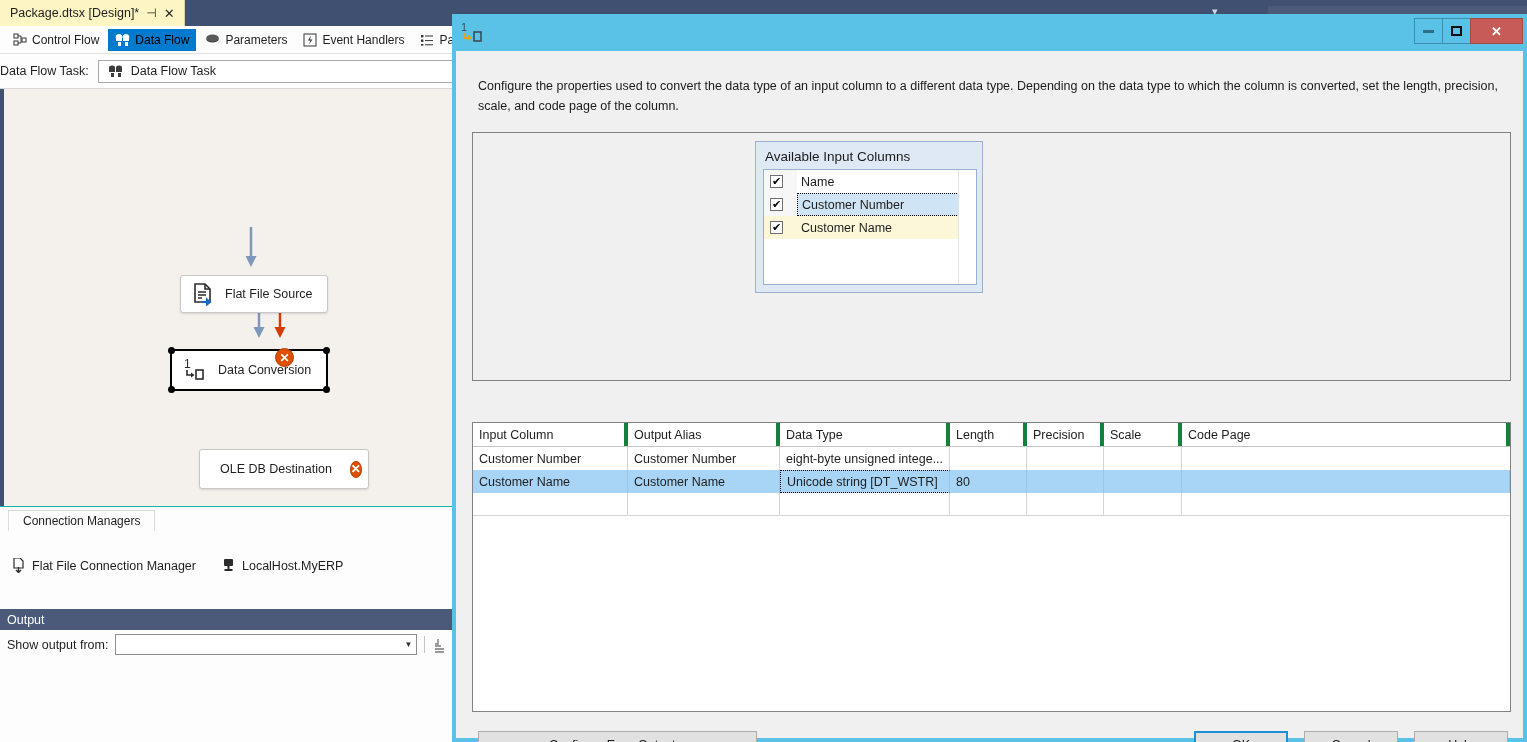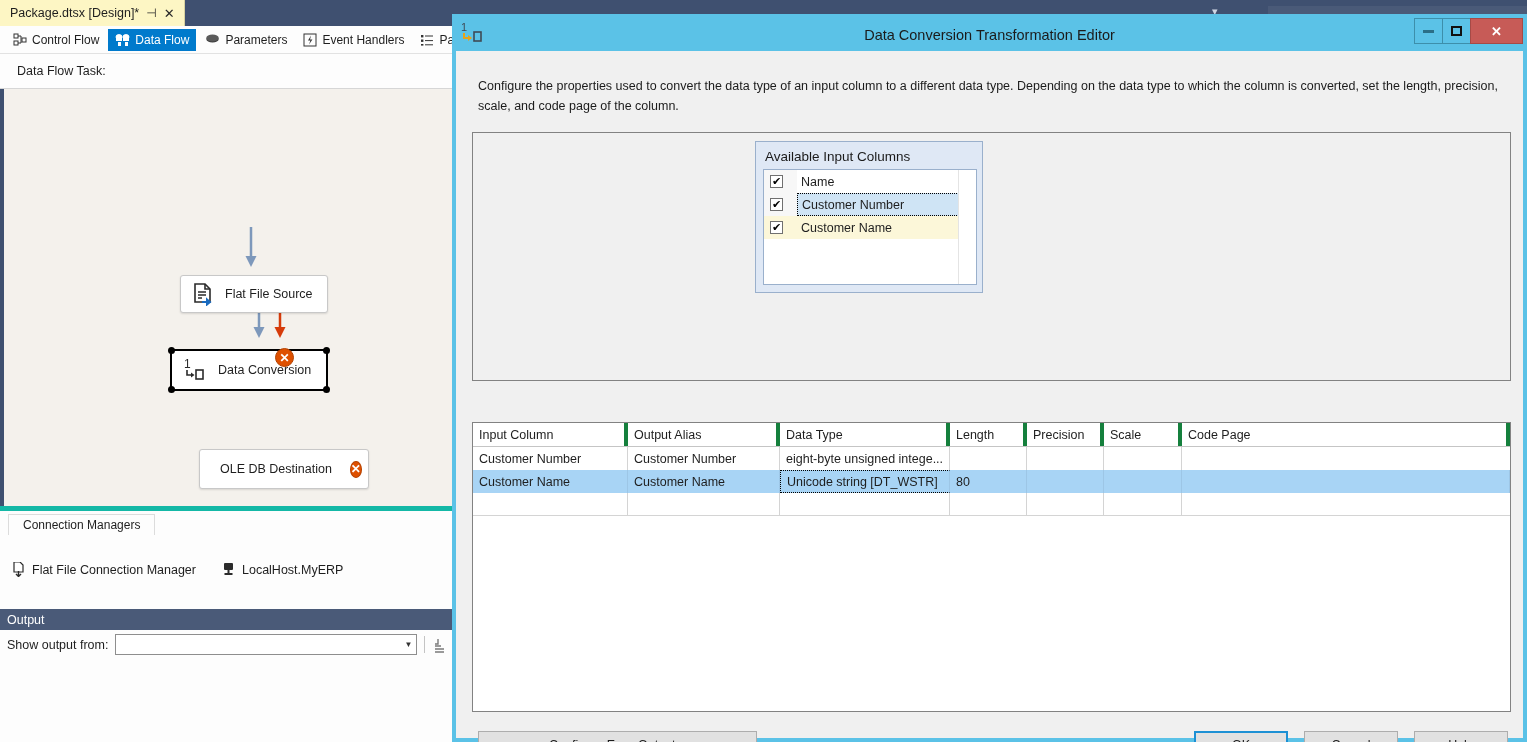--- a/index.html
+++ b/index.html
@@ -51,26 +51,26 @@
     position: absolute; left: 0; top: 26px; width: 460px; height: 28px;
     background: #fdfdfd; display: flex; align-items: center;
     padding-left: 6px; gap: 2px; overflow: hidden;
     border-bottom: 1px solid #e2e2e2;
   }
   .dtab {
     display: flex; align-items: center; gap: 5px;
     height: 22px; padding: 0 7px; font-size: 12px; color: #1e1e1e;
     white-space: nowrap;
   }
-  .dtab.active { background: #007acc; color: #ffffff; }
+  .dtab.active { background: #007acc; color: #000000; }
 
   
   #dft-row {
     position: absolute; left: 0; top: 54px; width: 460px; height: 35px;
-    background: #fdfdfd; display: flex; align-items: center; padding-left: 17px;
+    background: #fdfdfd; display: flex; align-items: center; 
     border-bottom: 1px solid #d6d6d6;
   }
   #dft-label { font-size: 12.5px; margin-right: 9px; }
   #dft-combo {
     flex: 1; height: 23px; margin-right: 0;
     background: #fff; border: 1px solid #a9a9a9;
     display: flex; align-items: center; gap: 8px; padding-left: 9px;
     font-size: 12.5px;
   }
 
@@ -92,21 +92,21 @@
   .err-badge {
     width: 17px; height: 17px; border-radius: 50%;
     background: #de5000; color: #fff; font-size: 12px; font-weight: bold;
     display: flex; align-items: center; justify-content: center;
     line-height: 1; border: 1px solid #b54200;
   }
 
   
   #cm-pane {
     position: absolute; left: 0; top: 506px; width: 460px; height: 101px;
-    background: #fdfdfd; border-top: 5px solid #14b8a6;
+    background: #fdfdfd; border-top: 1px solid #14b8a6;
   }
   #cm-tab {
     position: absolute; left: 8px; top: 3px; height: 21px;
     border: 1px solid #dcdcdc; border-bottom: none; background: #fdfdfd;
     padding: 0 14px; display: flex; align-items: center; font-size: 12px;
   }
   #cm-list { position: absolute; left: 0; top: 26px; right: 0; height: 40px;
     display: flex; align-items: flex-end; gap: 26px; padding-left: 12px; font-size: 12.5px; }
   .cm-item { display: flex; align-items: center; gap: 7px; }
 
@@ -301,20 +301,31 @@
         <rect x="1" y="6.5" width="2.4" height="2.4" fill="#333"></rect>
         <rect x="1" y="11" width="2.4" height="1.6" fill="#333"></rect>
         <path d="M5 3 h8 M5 7.6 h8 M5 11.8 h8" stroke="#333" fill="none"></path>
       </svg>
       <span>Package E</span>
     </div>
   </div>
 
   <div id="dft-row">
     <span id="dft-label">Data Flow Task:</span>
+    <div id="dft-combo">
+      <svg width="15" height="14" viewBox="0 0 15 14">
+        <ellipse cx="4" cy="4" rx="3" ry="2.4" fill="#3c3c3c"></ellipse>
+        <rect x="1" y="4" width="6" height="4" fill="#3c3c3c"></rect>
+        <ellipse cx="11" cy="4" rx="3" ry="2.4" fill="#3c3c3c"></ellipse>
+        <rect x="8" y="4" width="6" height="4" fill="#3c3c3c"></rect>
+        <rect x="3" y="9" width="3" height="4" fill="#3c3c3c"></rect>
+        <rect x="10" y="9" width="3" height="4" fill="#3c3c3c"></rect>
+      </svg>
+      <span>Data Flow Task</span>
+    </div>
   </div>
 
   <div id="canvas">
 
     <svg width="460" height="417" style="position:absolute;left:0;top:0;">
       <line x1="247" y1="138" x2="247" y2="168" stroke="#7d98bb" stroke-width="2.5"></line>
       <path d="M247 178 l-5.5 -11 h11 z" fill="#7d98bb"></path>
       <line x1="255" y1="215" x2="255" y2="240" stroke="#7d98bb" stroke-width="2.5"></line>
       <path d="M255 249 l-5.5 -11 h11 z" fill="#7d98bb"></path>
       <circle cx="255" cy="212" r="4" fill="#7d98bb" stroke="#2f4868"></circle>
@@ -401,21 +412,20 @@
 </div>
 
 <div id="dialog">
   <div id="dlg-titlebar">
     <svg id="dlg-icon" viewBox="0 0 26 26">
       <text x="1" y="11" font-size="11" font-family="Liberation Sans, sans-serif" fill="#3f4a56">1</text>
       <path d="M4 13 v5 h6" fill="none" stroke="#e8a317" stroke-width="2"></path>
       <path d="M8 15 l4 3 l-4 3 z" fill="#e8a317"></path>
       <rect x="14" y="12" width="7" height="9" fill="none" stroke="#3f4a56" stroke-width="1.6"></rect>
     </svg>
-    <div id="dlg-title">Data Conversion Transformation Editor</div>
     <div id="dlg-winbtns">
       <div class="winbtn">
           <span class="min-glyph"></span>
         </div>
       <div class="winbtn">
           <span class="max-glyph"></span>
         </div>
       <div class="winbtn close">✕</div>
     </div>
   </div>

